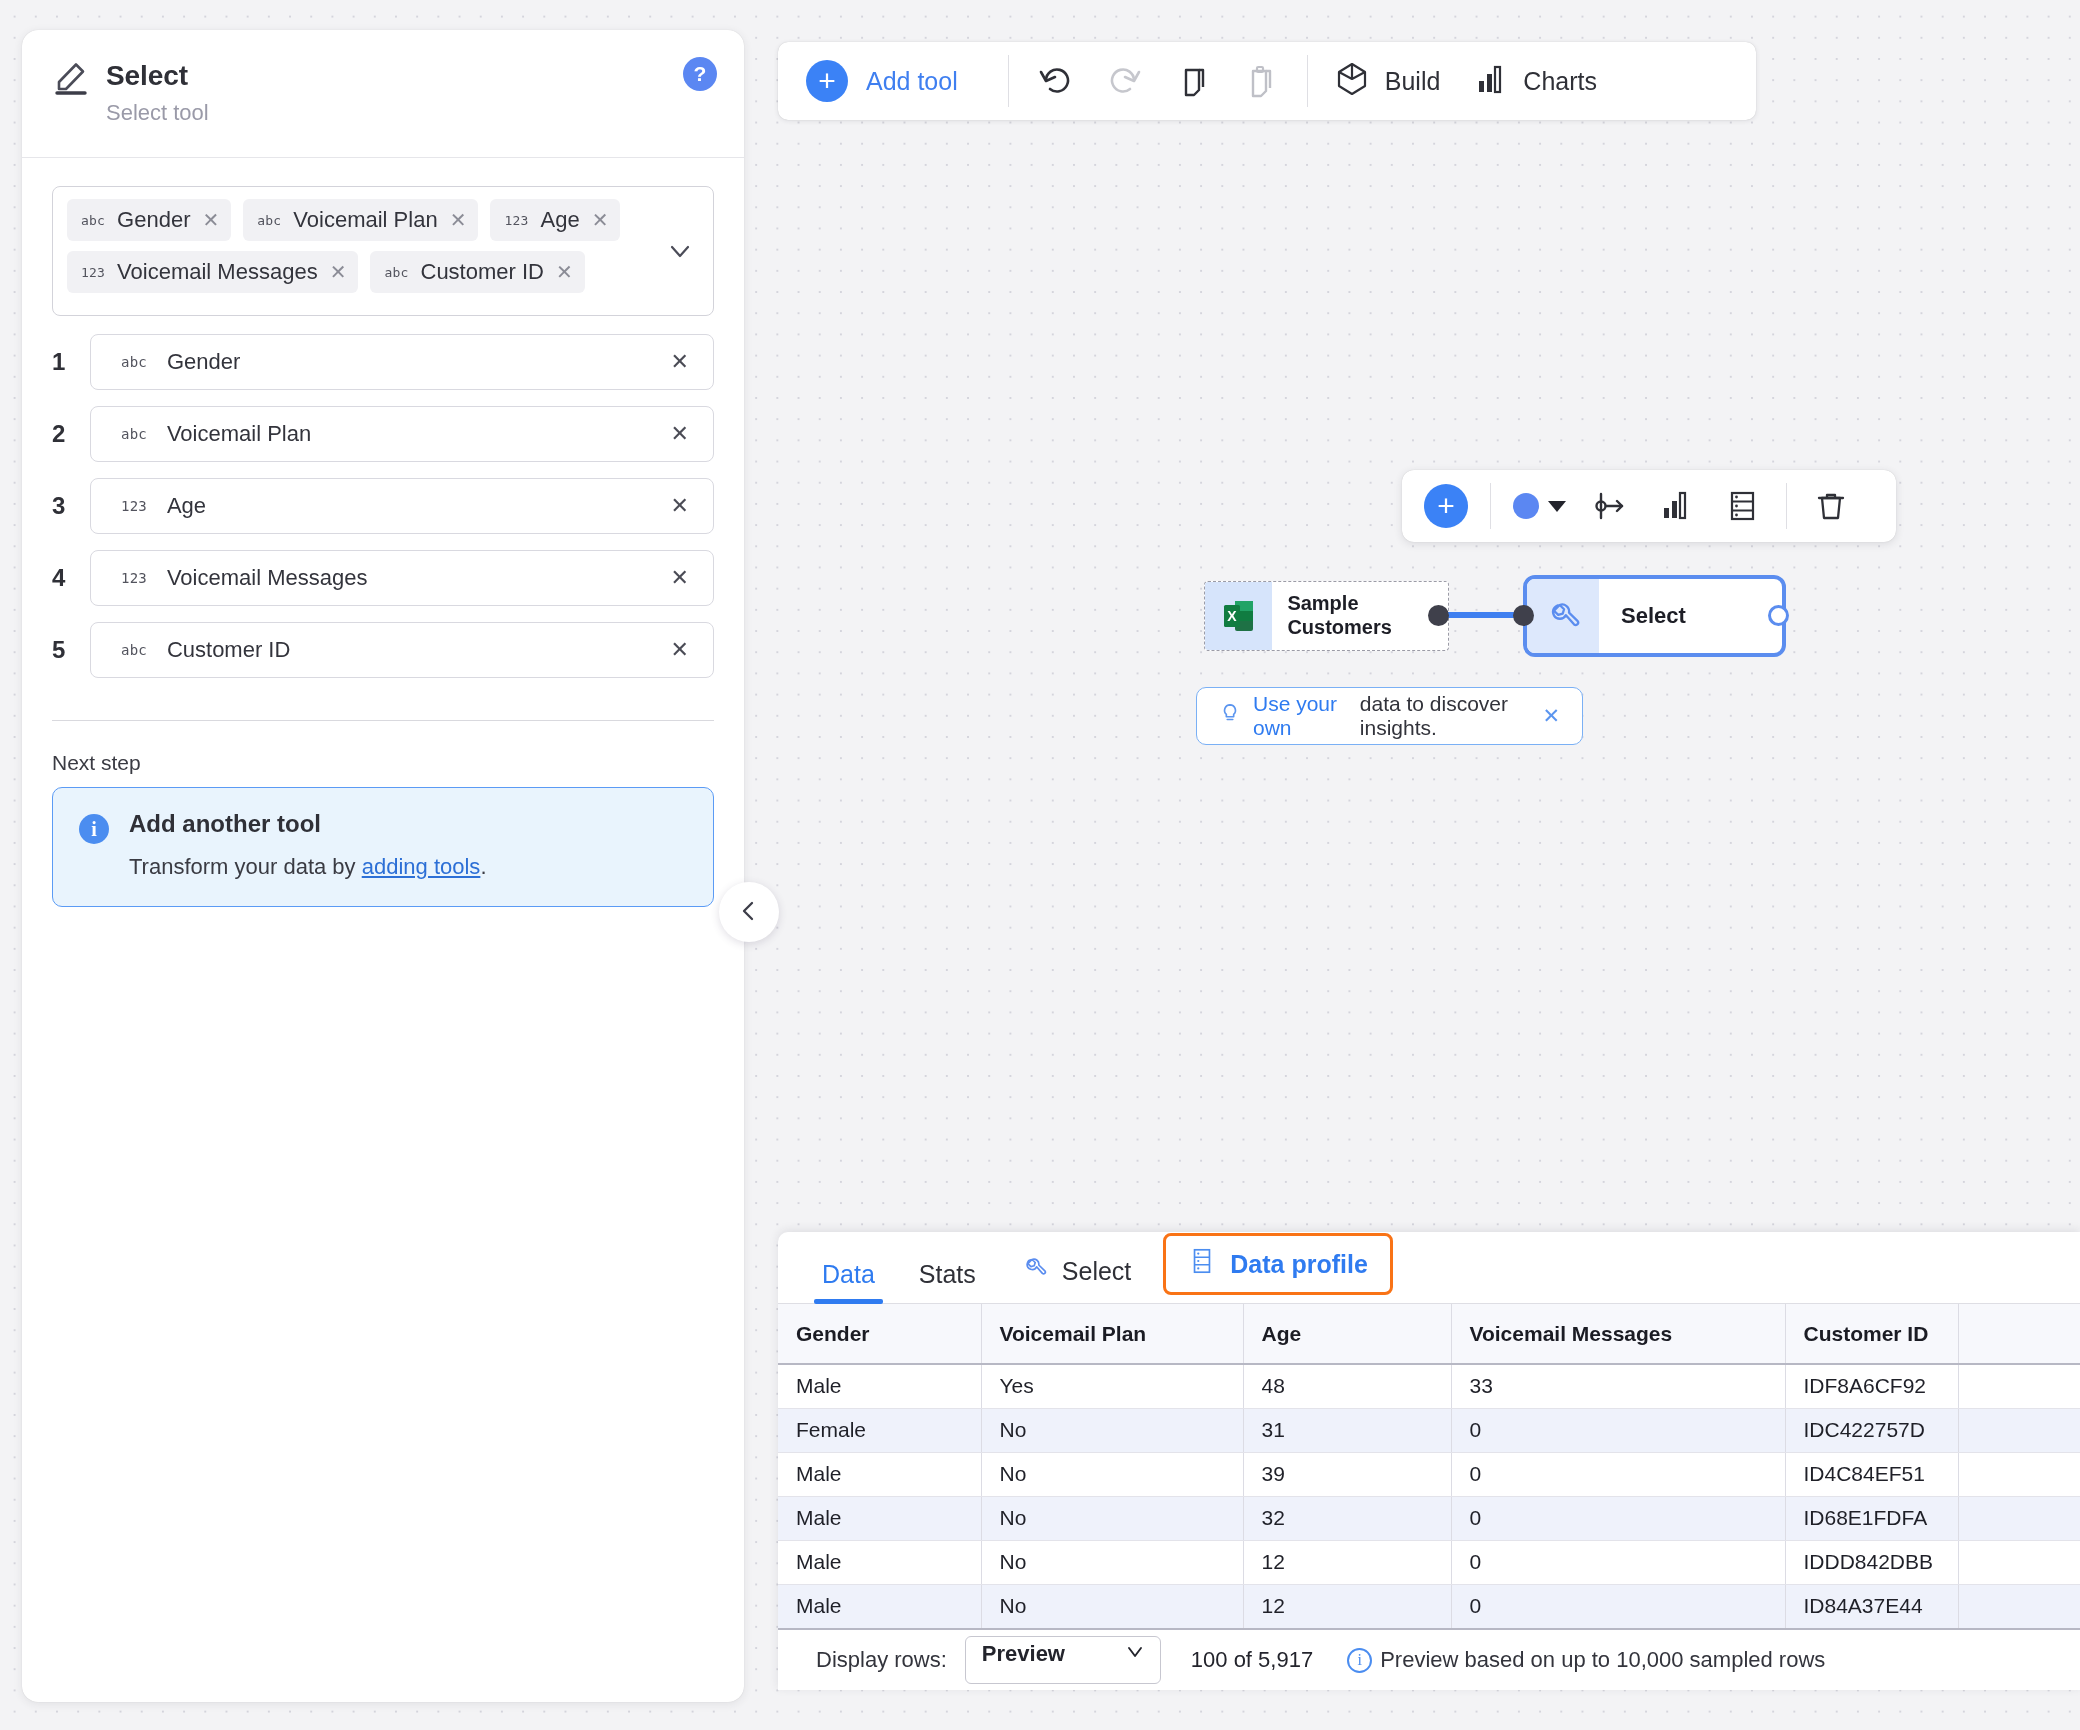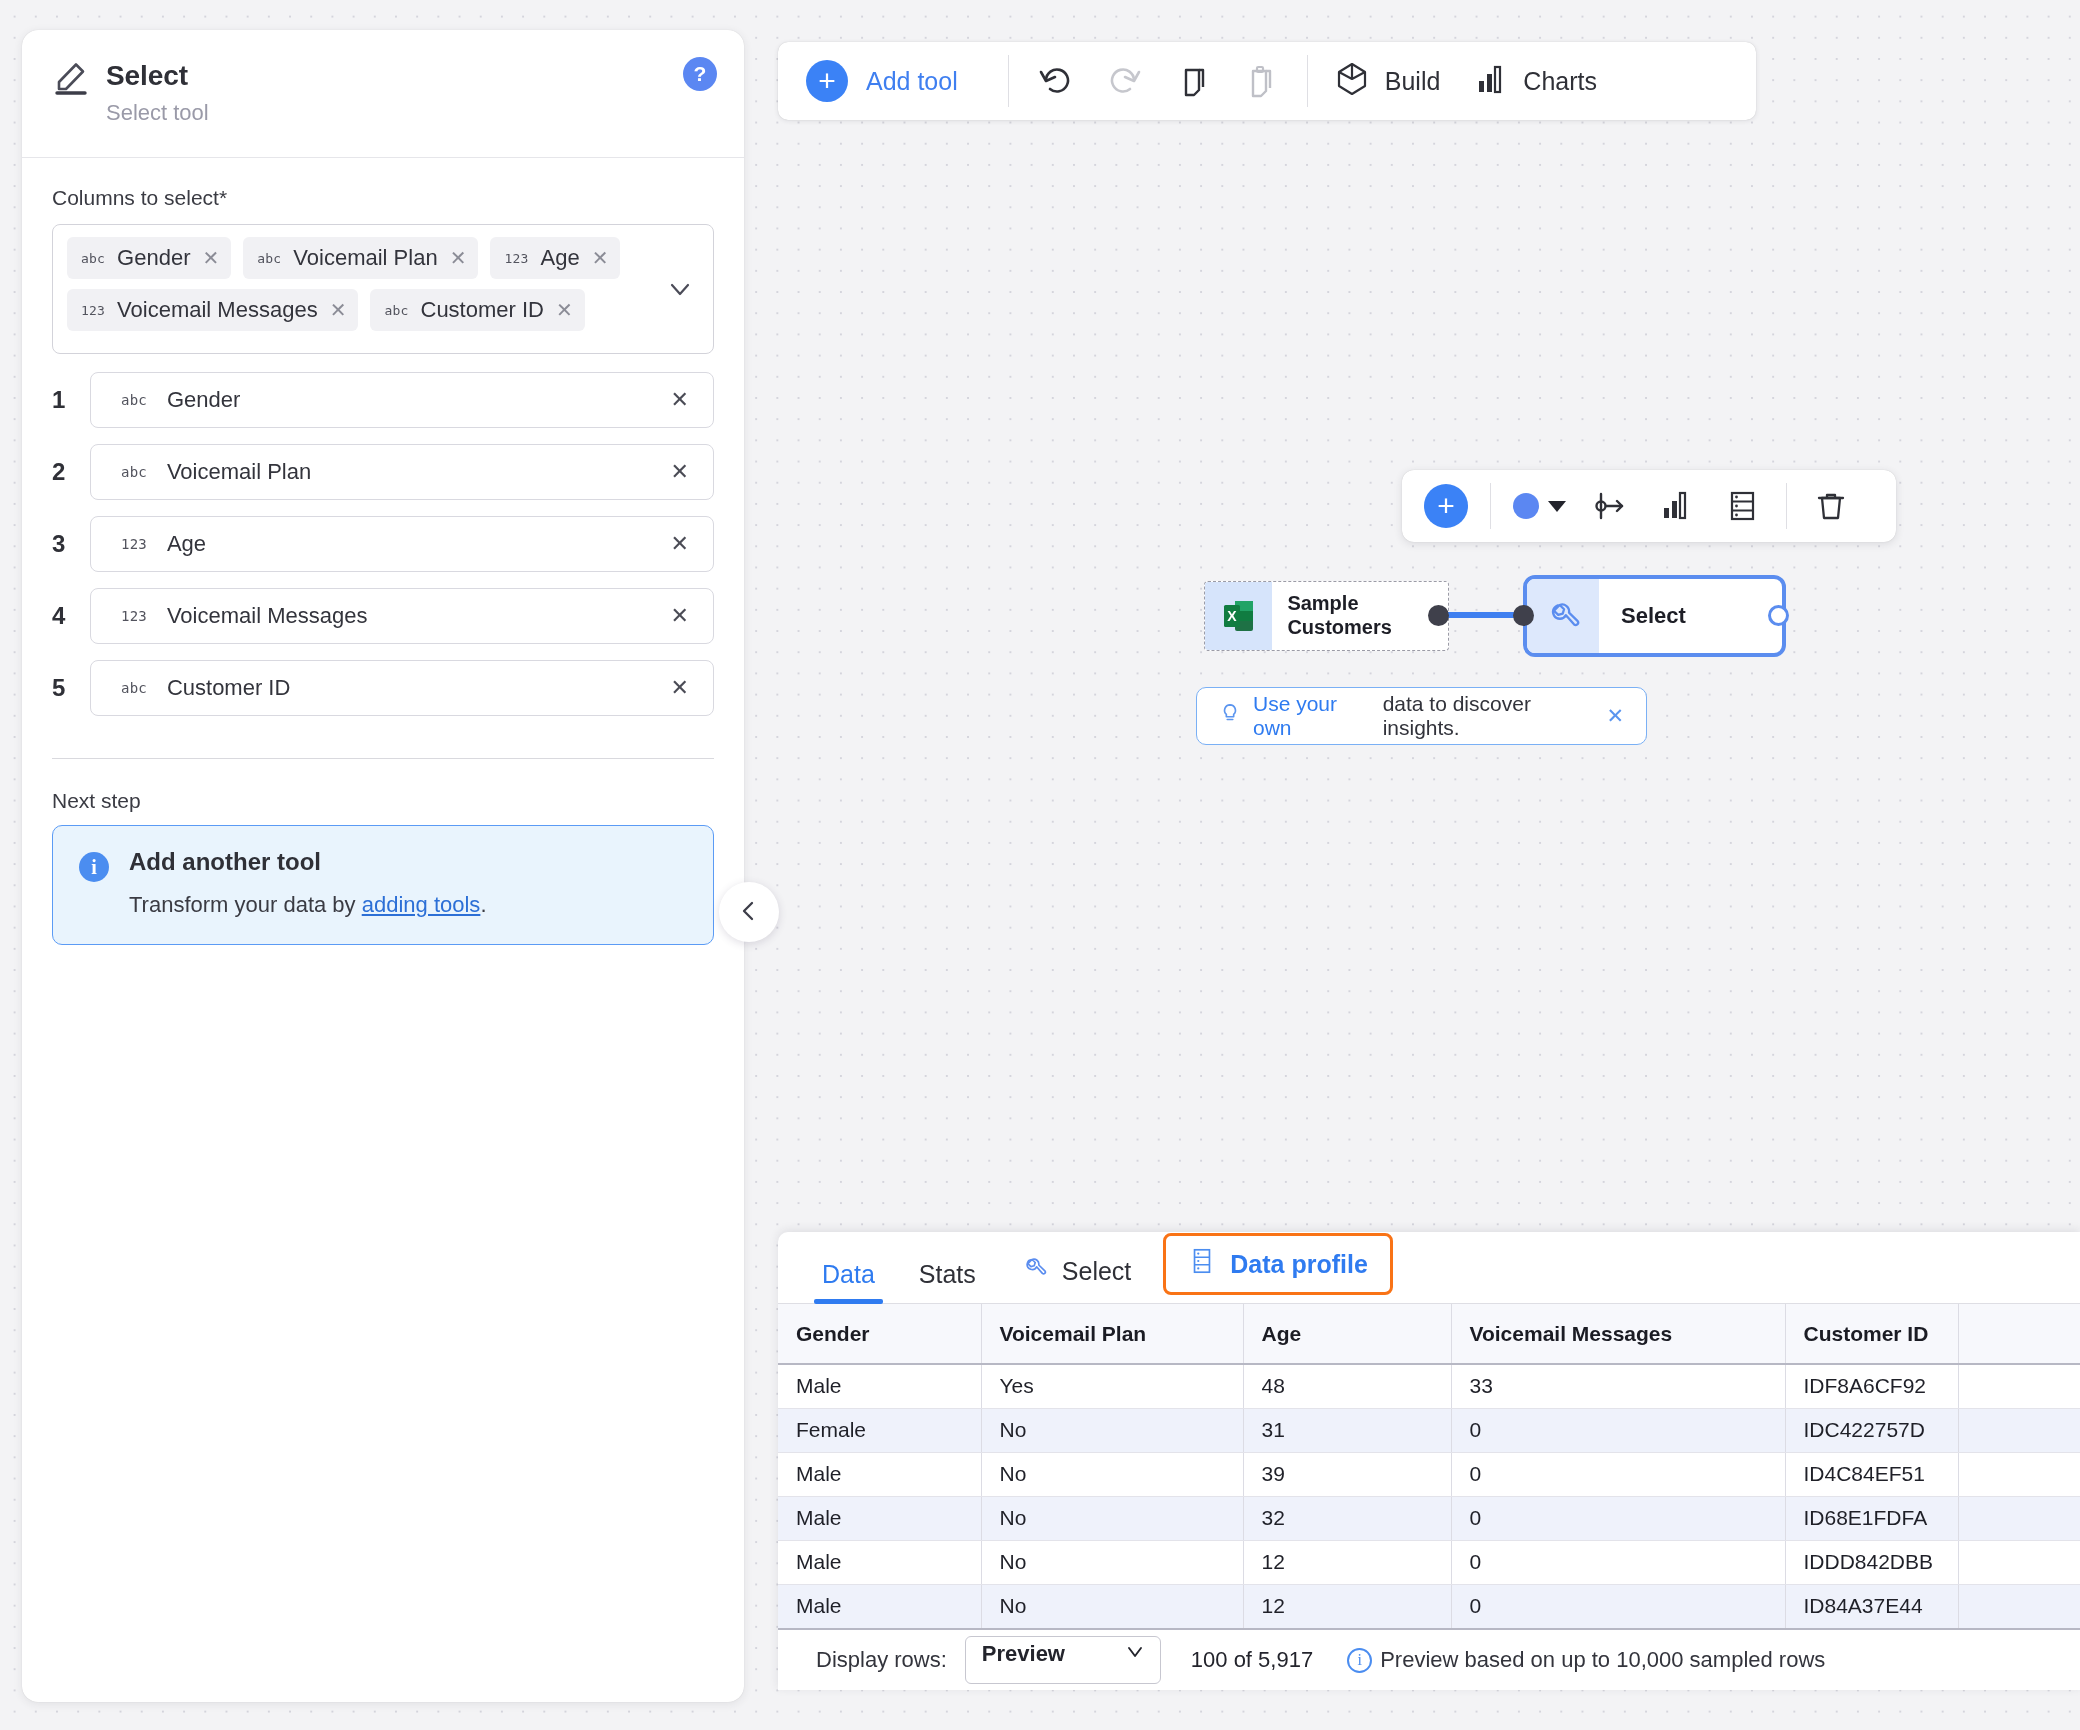--- a/index.html
+++ b/index.html
@@ -207,21 +207,21 @@
   .port-out-sel {
     left: 1768px; top: 605px; background: #fff; border: 3px solid #5b8def;
   }
   .edge {
     position: absolute; left: 1440px; top: 612px;
     width: 82px; height: 6px; background: #3f7ff0; z-index: 5;
   }
 
   .tip-banner {
     position: absolute; left: 1196px; top: 687px;
-    width: 451px; height: 58px;
+    width: 387px; height: 58px;
     background: #fff; border: 1.5px solid #7ab0f5; border-radius: 10px;
     display: flex; align-items: center; padding: 0 22px; gap: 12px;
     font-size: 21px; color: #32333b;
   }
   .tip-link { color: #2f7bf0; cursor: pointer; }
   .tip-close { margin-left: auto; font-size: 21px; color: #5b95ef; cursor: pointer; }
 
   
   .data-panel {
     position: absolute; left: 778px; top: 1232px;
@@ -319,21 +319,20 @@
             <line x1="5" y1="37" x2="33" y2="37" stroke="#3c3d48" stroke-width="3.4" stroke-linecap="round"></line>
           </svg>
         </span>
         <span class="lp-title">Select</span>
       </div>
       <div class="lp-subtitle">Select tool</div>
       <button class="help-btn">?</button>
     </div>
 
     <div class="lp-body">
-      <div class="field-label">Columns to select*</div>
 
       <div class="chips-box">
         <span class="chip">
           <span class="type-badge">abc</span>
           <span>Gender</span>
           <span class="chip-x">✕</span>
         </span>
         <span class="chip">
           <span class="type-badge">abc</span>
           <span>Voicemail Plan</span>

